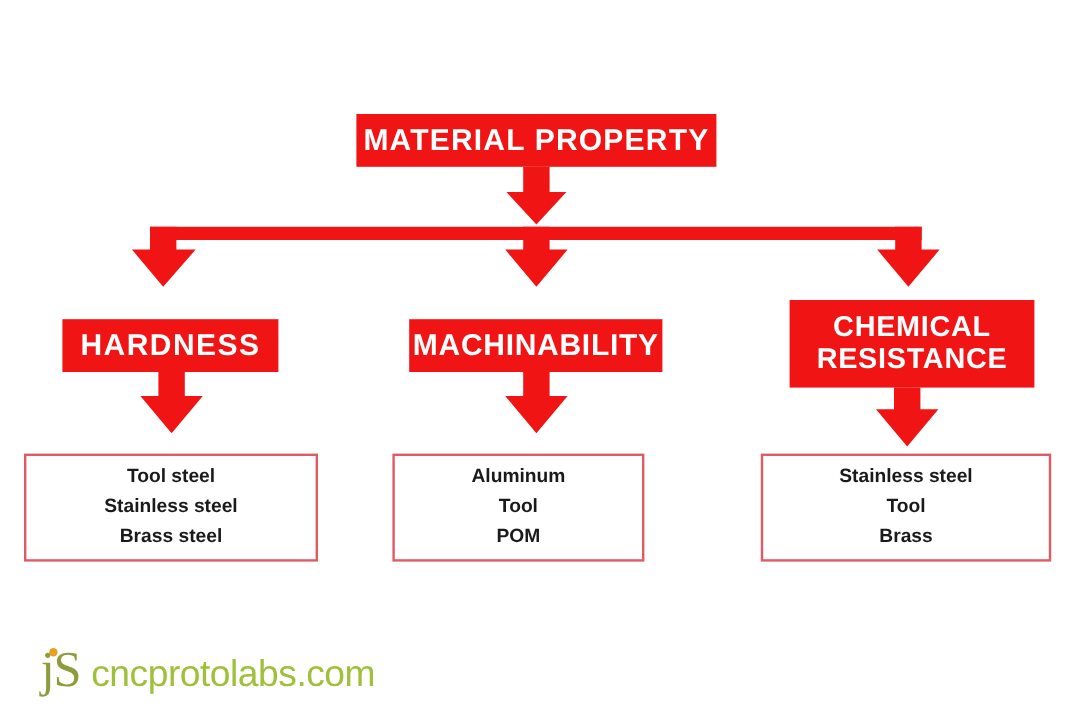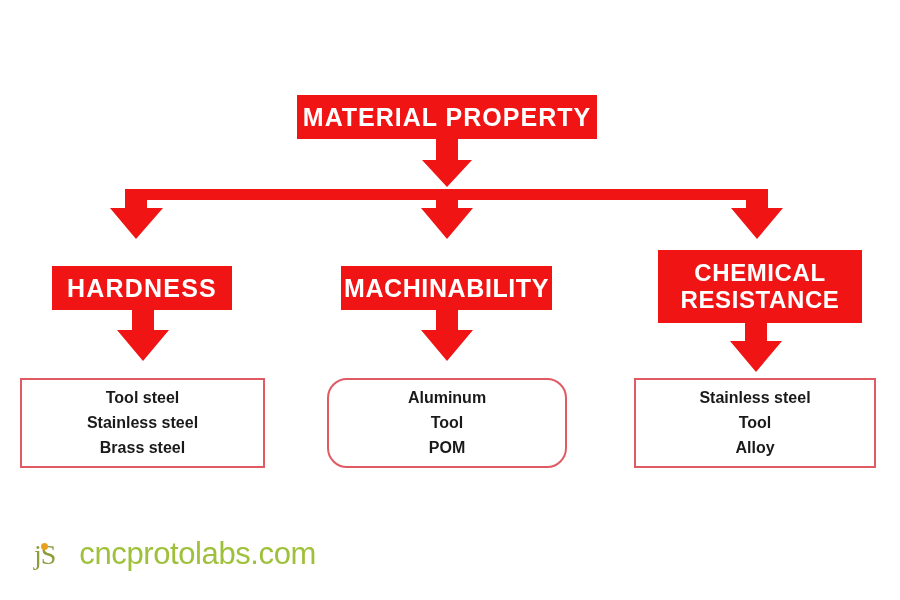--- a/index.html
+++ b/index.html
@@ -83,21 +83,21 @@
     font-size: 16px;
     font-weight: bold;
     top: 378px;
     height: 90px;
   }
   .list-box .row {
     line-height: 1.25;
     white-space: nowrap;
   }
   #list-box-0 { left: 20px;  width: 245px; }
-  #list-box-1 { left: 327px; width: 240px; border-radius: 20px; }
+  #list-box-1 { left: 327px; width: 210px; }
   #list-box-2 { left: 634px; width: 242px; }
 
   
   #connectors {
     position: absolute;
     left: 0;
     top: 0;
     width: 900px;
     height: 600px;
     pointer-events: none;
@@ -106,31 +106,31 @@
   
   #logo {
     position: absolute;
     left: 34px;
     top: 538px;
     display: flex;
     align-items: baseline;
   }
   #logo-mark {
     font-family: "Liberation Serif", serif;
-    font-size: 28px;
+    font-size: 42px;
     color: #8f9c3c;
     line-height: 1;
     letter-spacing: -1px;
   }
   #logo-text {
     font-family: "Liberation Sans", sans-serif;
     font-size: 31px;
     color: #9fc03a;
     line-height: 1;
-    margin-left: 24px;
+    margin-left: 9px;
     letter-spacing: -0.4px;
   }
   #logo-dot {
     position: absolute;
     left: 7px;
     top: 2px;
     width: 7px;
     height: 7px;
     border-radius: 50%;
     background: #e8a020;
@@ -188,21 +188,21 @@
 
   <div class="list-box" id="list-box-1">
     <div class="row">Aluminum</div>
     <div class="row">Tool</div>
     <div class="row">POM</div>
   </div>
 
   <div class="list-box" id="list-box-2">
     <div class="row">Stainless steel</div>
     <div class="row">Tool</div>
-    <div class="row">Alloy</div>
+    <div class="row">Brass</div>
   </div>
 
   <div id="logo">
     <span id="logo-mark-wrap">
       <span id="logo-mark">jS</span>
       <span id="logo-dot"></span>
     </span>
     <span id="logo-text">cncprotolabs.com</span>
   </div>
 

